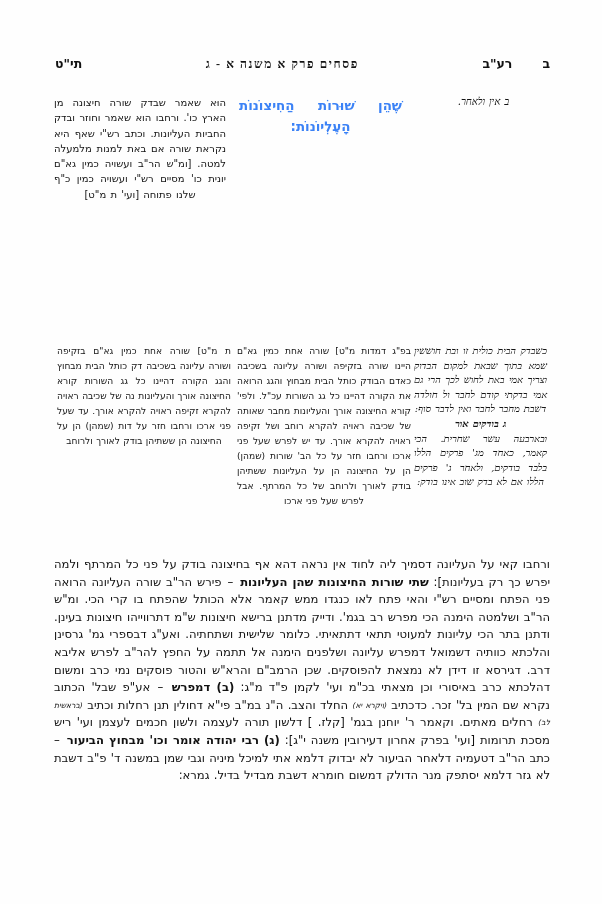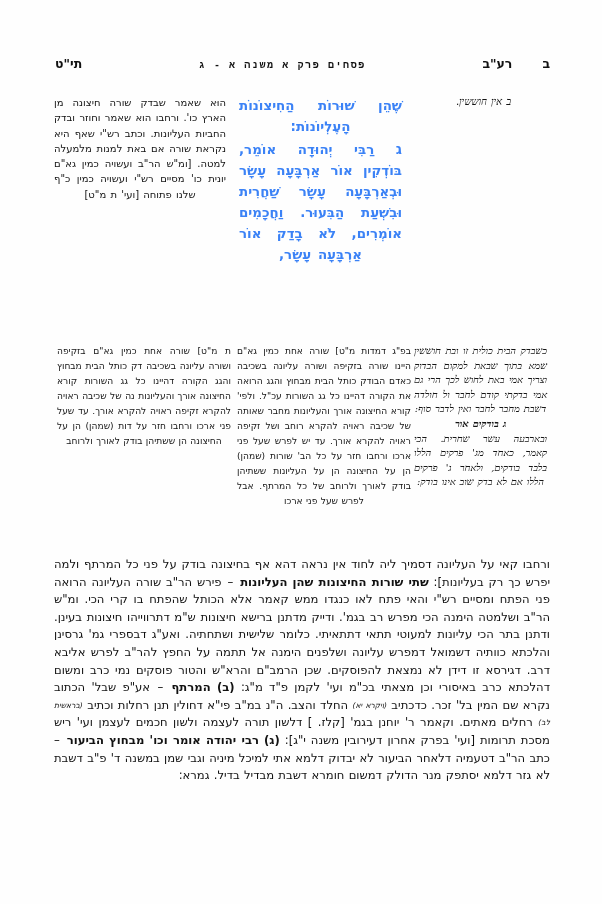--- a/index.html
+++ b/index.html
@@ -45,22 +45,22 @@
     font-size: 12.5px;
     font-weight: 700;
     letter-spacing: 0px;
   }
   .hdr-amud {
     font-family: "DejaVu Sans", sans-serif;
     font-size: 12.5px;
     font-weight: 700;
   }
   .hdr-center {
-    font-family: Liberation Mono, monospace;
-    font-size: 10px;
+    font-family: Liberation Serif, serif;
+    font-size: 12px;
     font-weight: 700;
     letter-spacing: 1.6px;
     white-space: nowrap;
   }
   .hdr-left {
     font-family: "DejaVu Sans", sans-serif;
     font-size: 12.5px;
     font-weight: 700;
   }
 
@@ -216,27 +216,26 @@
       <span class="hdr-amud">ב</span>
       <span class="hdr-daf">רע"ב</span>
     </div>
     <div class="hdr-center">פסחים פרק א משנה א - ג</div>
     <div class="hdr-left">תי"ט</div>
   </div>
 
   <div class="cols">
 
     <div class="col-bart">
-      <div class="rashi">ב אין חוששין.</div>
+      <div class="rashi">ב אין ולאחר.</div>
     </div>
 
     <div class="col-mishnah">
       <div class="mishnah">
         <p>שֶׁהֵן שׁוּרוֹת הַחִיצוֹנוֹת הָעֶלְיוֹנוֹת:</p>
-        <p><span class="sec">ג</span> <span>רַבִּי יְהוּדָה אוֹמֵר, בּוֹדְקִין אוֹר אַרְבָּעָה עָשָׂר וּבְאַרְבָּעָה עָשָׂר שַׁחֲרִית וּבִשְׁעַת הַבִּעוּר. וַחֲכָמִים אוֹמְרִים, לֹא בָדַק אוֹר אַרְבָּעָה עָשָׂר,</span></p>
       </div>
     </div>
 
     <div class="col-tyt">
       <div class="square">הוּא שאמר שבדק שורה חיצונה מן הארץ כו'. ורחבו הוא שאמר וחוזר ובדק החביות העליונות. וכתב רש"י שאף היא נקראת שורה אם באת למנות מלמעלה למטה. [ומ"ש הר"ב ועשויה כמין גא"ם יונית כו' מסיים רש"י ועשויה כמין כ"ף שלנו פתוחה [ועי' ת מ"ט]</div>
     </div>
 
   </div>
 
   <div class="notes-band">
@@ -252,21 +251,21 @@
     <div class="rashi">כשבדק הבית כולית זו ובת חוששין שמא בתוך שבאת למקום הבדוק וצריך אמי באת לחוש לכך הרי גם אמי בדקתי קודם לחבר ול חולדה דשבת מחבר לחבר ואין לדבר סוף:</div>
     <div class="rashi"><b>ג בודקים אור</b></div>
     <div class="rashi">ובארבעה עשר שחרית. הכי קאמר, כאחד מג' פרקים הללו בלבד בודקים, ולאחר ג' פרקים הללו אם לא בדק שוב אינו בודק:</div>
   </div>
 
   <div class="bottom">
     <div class="body">
       <span>ורחבו קאי על העליונה דסמיך ליה לחוד אין נראה דהא אף בחיצונה בודק על פני כל המרתף ולמה יפרש כך רק בעליונות]:</span>
       <b class="lemma">שתי שורות החיצונות שהן העליונות</b><span class="dash"> – </span><span>פירש הר"ב שורה העליונה הרואה פני הפתח ומסיים רש"י והאי פתח לאו כנגדו ממש קאמר אלא הכותל שהפתח בו קרי הכי. ומ"ש הר"ב ושלמטה הימנה הכי מפרש רב בגמ'. ודייק מדתנן ברישא חיצונות ש"מ דתרווייהו חיצונות בעינן. ודתנן בתר הכי עליונות למעוטי תתאי דתתאיתי. כלומר שלישית ושתחתיה. ואע"ג דבספרי גמ' גרסינן והלכתא כוותיה דשמואל דמפרש עליונה ושלפנים הימנה אל תתמה על החפץ להר"ב לפרש אליבא דרב. דגירסא זו דידן לא נמצאת להפוסקים. שכן הרמב"ם והרא"ש והטור פוסקים נמי כרב ומשום דהלכתא כרב באיסורי וכן מצאתי בכ"מ ועי' לקמן פ"ד מ"ג:</span>
       <b class="secnum">(ב)</b>
-      <b class="lemma">המרתף</b><span class="dash"> – </span><span>אע"פ שבל' הכתוב נקרא שם המין בל' זכר. כדכתיב</span>
+      <b class="lemma">דמפרש</b><span class="dash"> – </span><span>אע"פ שבל' הכתוב נקרא שם המין בל' זכר. כדכתיב</span>
       <span class="ref">(ויקרא יא)</span>
       <span>החלד והצב. ה"נ במ"ב פי"א דחולין תנן רחלות וכתיב</span>
       <span class="ref">(בראשית לב)</span>
       <span>רחלים מאתים. וקאמר ר' יוחנן בגמ' [קלז. ] דלשון תורה לעצמה ולשון חכמים לעצמן ועי' ריש מסכת תרומות [ועי' בפרק אחרון דעירובין משנה י"ג]:</span>
       <b class="secnum">(ג)</b>
       <b class="lemma">רבי יהודה אומר וכו' מבחוץ הביעור</b><span class="dash"> – </span><span>כתב הר"ב דטעמיה דלאחר הביעור לא יבדוק דלמא אתי למיכל מיניה וגבי שמן במשנה ד' פ"ב דשבת לא גזר דלמא יסתפק מנר הדולק דמשום חומרא דשבת מבדיל בדיל. גמרא:</span>
     </div>
   </div>
 
 </div>

